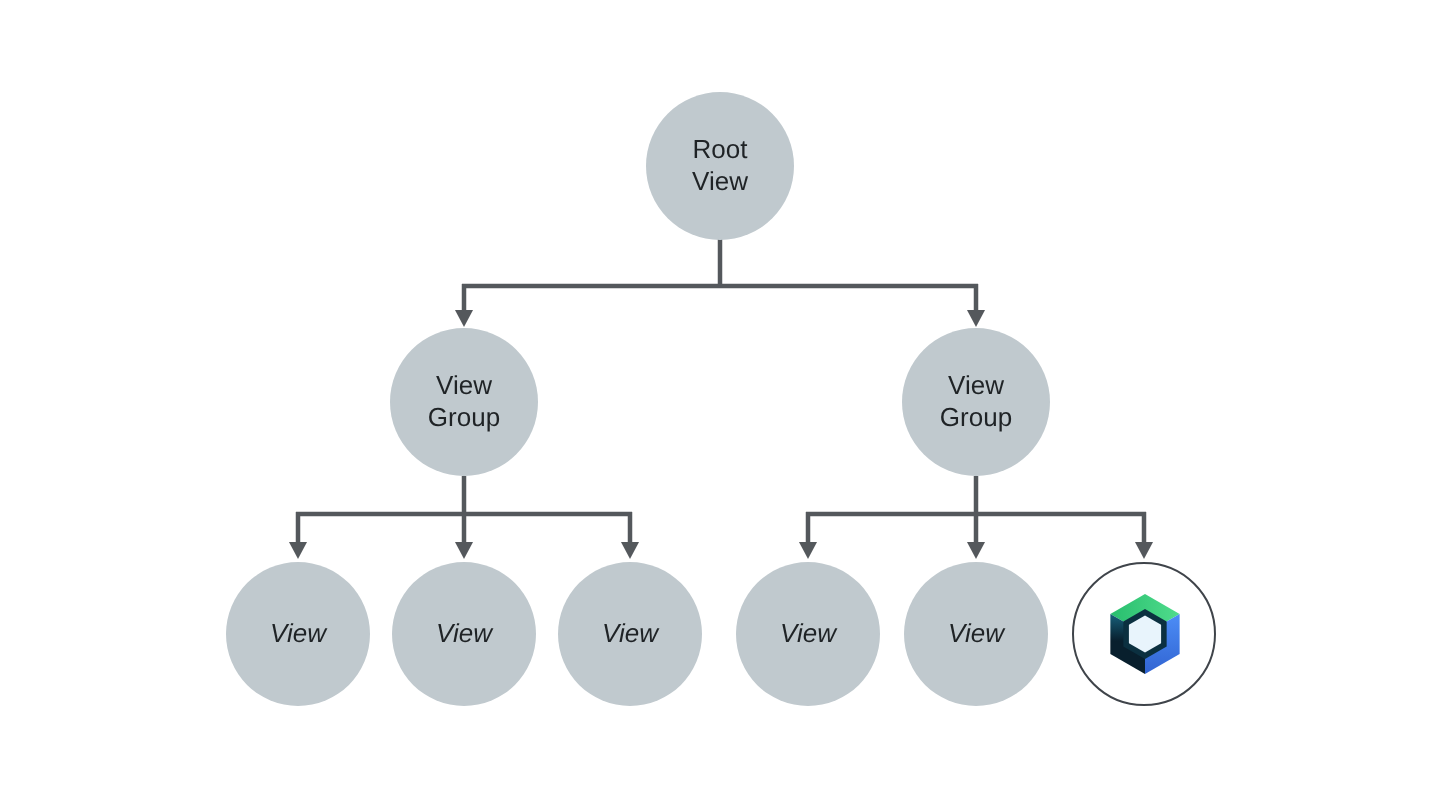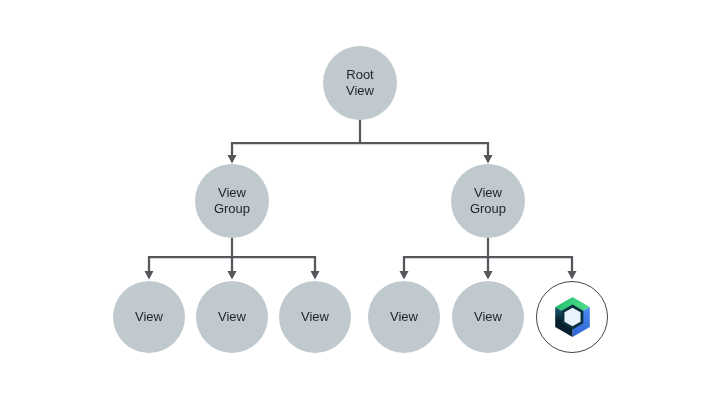--- a/index.html
+++ b/index.html
@@ -30,21 +30,21 @@
     background: var(--node-fill, #c0c9ce);
     display: flex;
     align-items: center;
     justify-content: center;
     text-align: center;
     color: var(--node-text, #1f2326);
     font-size: 13px;
     line-height: 16px;
   }
   .node.size-l { width: 74px; height: 74px; }
-  .node.size-s { width: 72px; height: 72px; }
+  .node.size-s { width: 72px; height: 72px; font-style: italic; }
   .node .lbl { width: 50px; }
   .node.compose {
     background: #ffffff;
     border: 1.5px solid var(--compose-ring, #3f444a);
     box-sizing: border-box;
   }
 </style>
 </head>
 <body>
 

